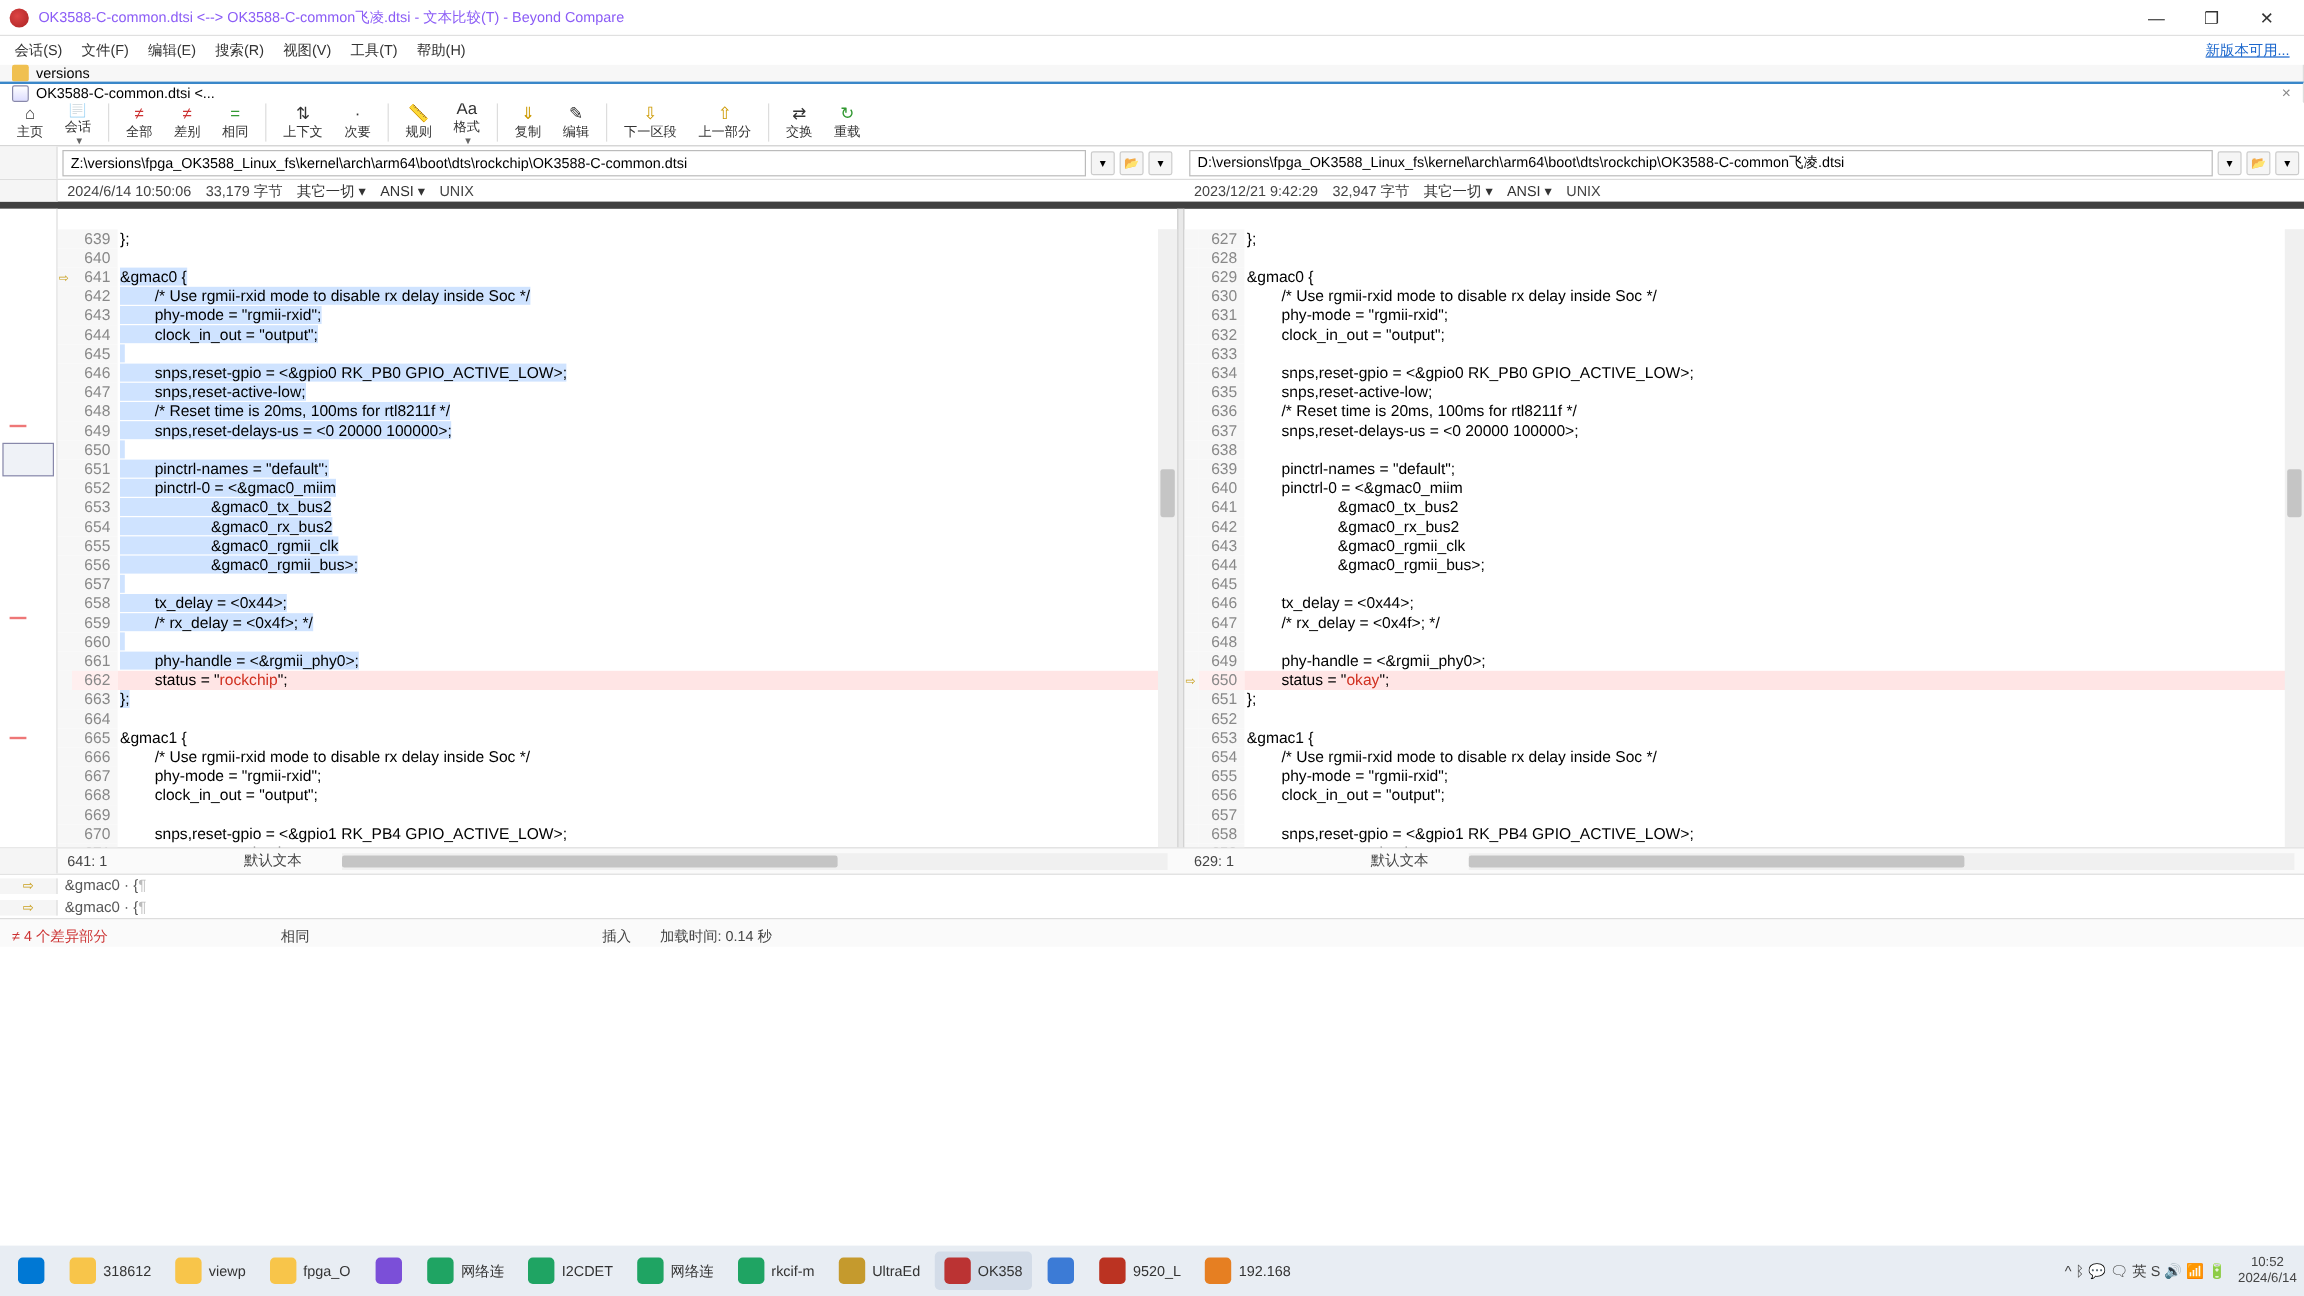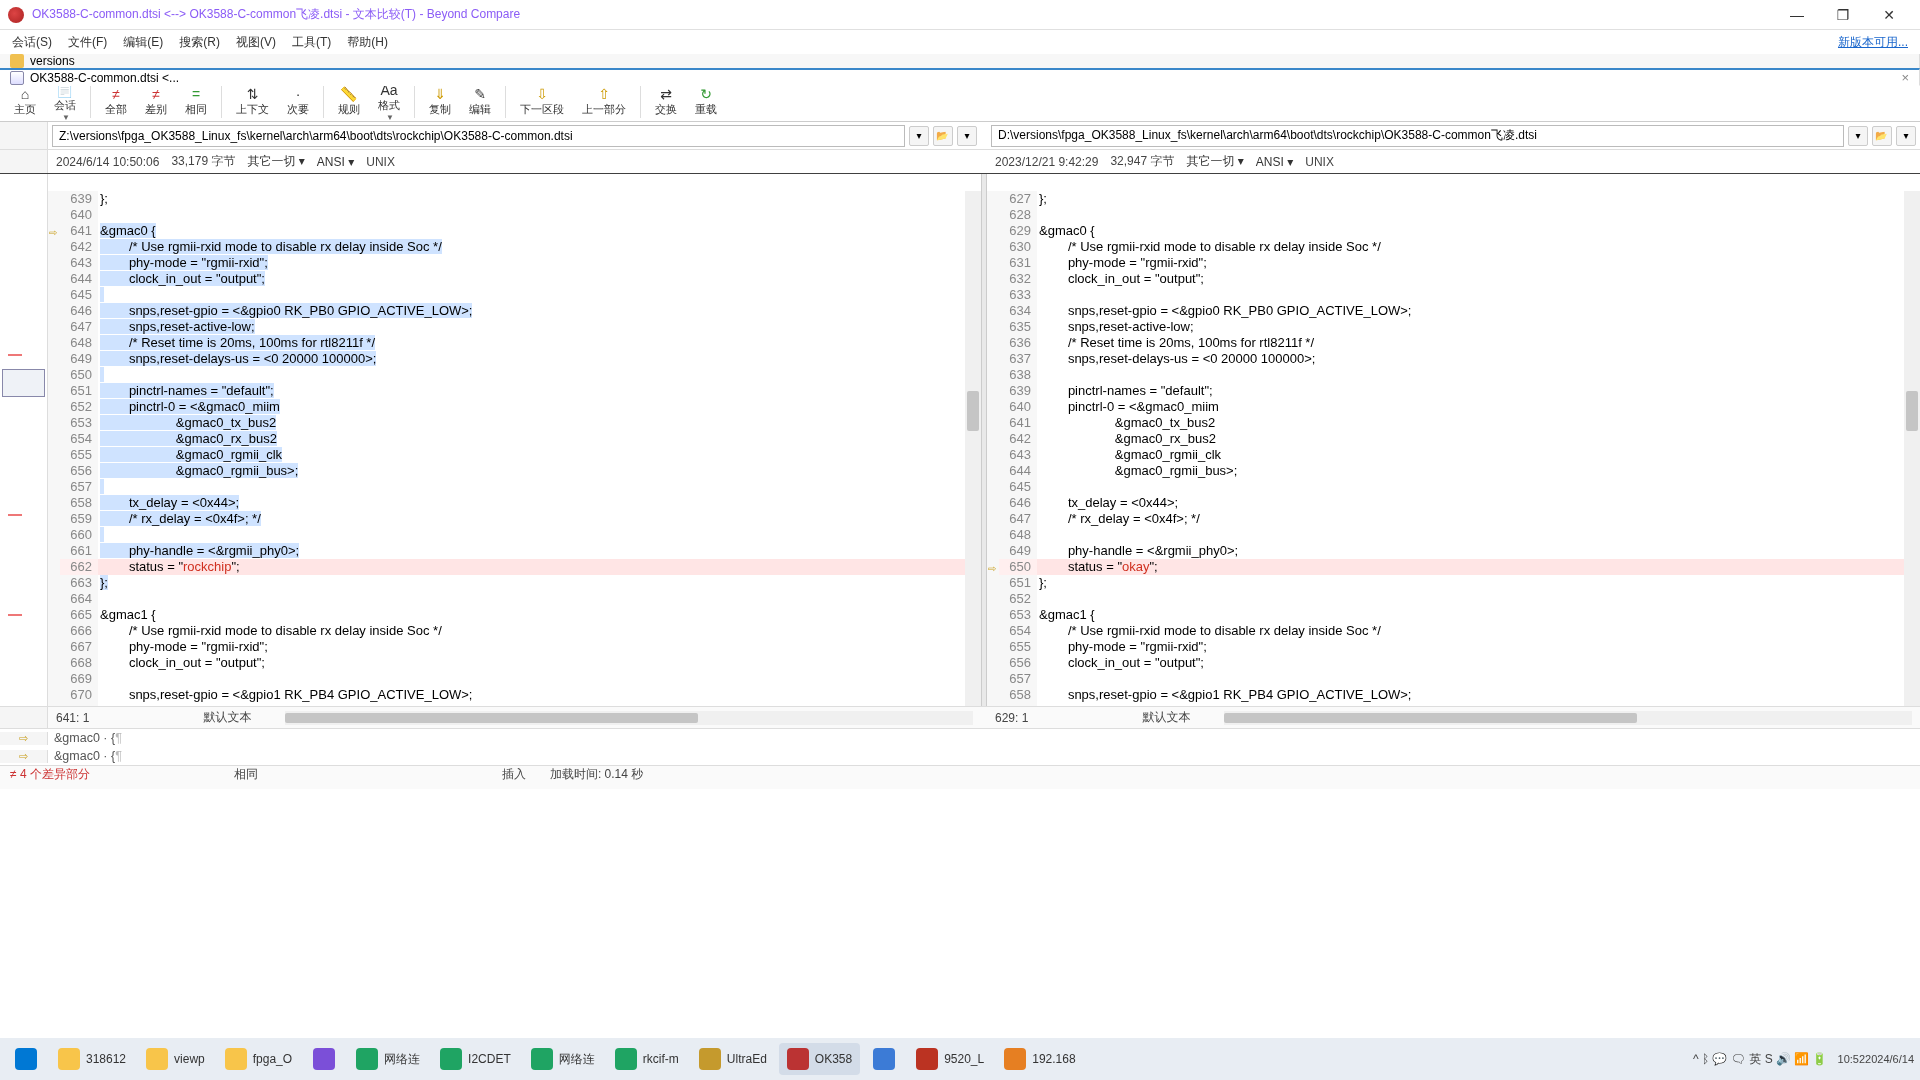--- a/index.html
+++ b/index.html
@@ -28,21 +28,21 @@
 .tbtn .ico { width: 18px; height: 16px; display: flex; align-items: center; justify-content: center; font-size: 14px; }
 .tsep { width: 1px; height: 32px; background: #ddd; margin: 0 4px; }
 .dropdown-arrow { font-size: 8px; color: #666; margin-left: 2px; }
 
 .pathbar { height: 28px; display: flex; align-items: center; border-bottom: 1px solid #ddd; }
 .pathgutter { width: 48px; height: 100%; background: #f5f5f5; border-right: 1px solid #ddd; }
 .pathcell { flex: 1; display: flex; align-items: center; padding: 0 4px; gap: 4px; }
 .pathcell input { flex: 1; height: 22px; border: 1px solid #bbb; padding: 0 6px; font-size: 12px; font-family: inherit; }
 .pathbtn { width: 20px; height: 20px; border: 1px solid #ccc; background: #f5f5f5; display: flex; align-items: center; justify-content: center; font-size: 10px; border-radius: 2px; }
 
-.infobar { height: 24px; display: flex; align-items: center; border-bottom: 1px solid #404040; font-size: 12px; }
+.infobar { height: 24px; display: flex; align-items: center; border-bottom: 6px solid #404040; font-size: 12px; }
 .infogutter { width: 48px; height: 100%; background: #f5f5f5; border-right: 1px solid #ddd; }
 .infocell { flex: 1; padding: 0 8px; display: flex; gap: 12px; align-items: center; color: #444; }
 .infocell .drop { color: #333; }
 
 .main { display: flex; height: 532px; }
 .minimap { width: 48px; background: #fff; border-right: 1px solid #ddd; position: relative; }
 .minimap .mark { position: absolute; left: 8px; width: 14px; height: 2px; background: #e77; }
 .minimap .viewport { position: absolute; left: 2px; right: 2px; border: 1px solid #88a; background: rgba(150,170,200,0.15); }
 
 .pane { flex: 1; position: relative; display: flex; flex-direction: column; min-width: 0; margin-top: 17px; }
@@ -67,29 +67,29 @@
 .footcell { flex: 1; display: flex; align-items: center; padding: 0 8px; gap: 14px; color: #444; }
 .hscroll { flex: 1; height: 14px; background: #f0f0f0; position: relative; margin-left: 20px; }
 .hscroll .thumb { position: absolute; top: 2px; bottom: 2px; background: #c5c5c5; border-radius: 2px; }
 
 .snippets { border-top: 1px solid #ddd; font-family: Consolas, monospace; font-size: 12.5px; }
 .snipline { height: 18px; display: flex; align-items: center; }
 .snipline .gut { width: 48px; background: #f5f5f5; border-right: 1px solid #ddd; display: flex; align-items: center; justify-content: center; color: #c9a020; font-size: 11px; }
 .snipline .txt { padding-left: 6px; color: #555; }
 .snipline .ghost { color: #bbb; }
 
-.statusbar { height: 24px; display: flex; align-items: flex-start; padding: 0 10px; gap: 24px; font-size: 12px; border-top: 1px solid #ddd; background: #fafafa; color: #444; }
+.statusbar { height: 24px; display: flex; align-items: flex-end; padding: 0 10px; gap: 24px; font-size: 12px; border-top: 1px solid #ddd; background: #fafafa; color: #444; }
 .statusbar .red { color: #c33; }
 
 .taskbar { position: absolute; bottom: 0; left: 0; right: 0; height: 42px; background: #e8edf3; display: flex; align-items: center; padding: 0 6px; gap: 6px; }
 .taskbtn { height: 32px; min-width: 40px; display: flex; align-items: center; justify-content: center; gap: 6px; padding: 0 8px; font-size: 12px; color: #333; border-radius: 4px; }
 .taskbtn.active { background: #d3dce8; }
 .taskbtn .ico { width: 22px; height: 22px; border-radius: 4px; }
 .tray { margin-left: auto; display: flex; align-items: center; gap: 10px; font-size: 12px; color: #444; }
-.clock { display: flex; flex-direction: row; align-items: center; line-height: 13px; font-size: 11px; }
+.clock { display: flex; flex-direction: column; align-items: center; line-height: 13px; font-size: 11px; }
 .watermark { position: absolute; right: 14px; bottom: 18px; color: #d7d7d7; font-size: 14px; letter-spacing: 1px; pointer-events: none; }
 </style>
 </head>
 <body>
 
 <div class="titlebar">
   <div class="icon"></div>
   <div class="title">OK3588-C-common.dtsi &lt;--&gt; OK3588-C-common飞凌.dtsi - 文本比较(T) - Beyond Compare</div>
   <div class="winbtns">
     <div class="winbtn">—</div>

